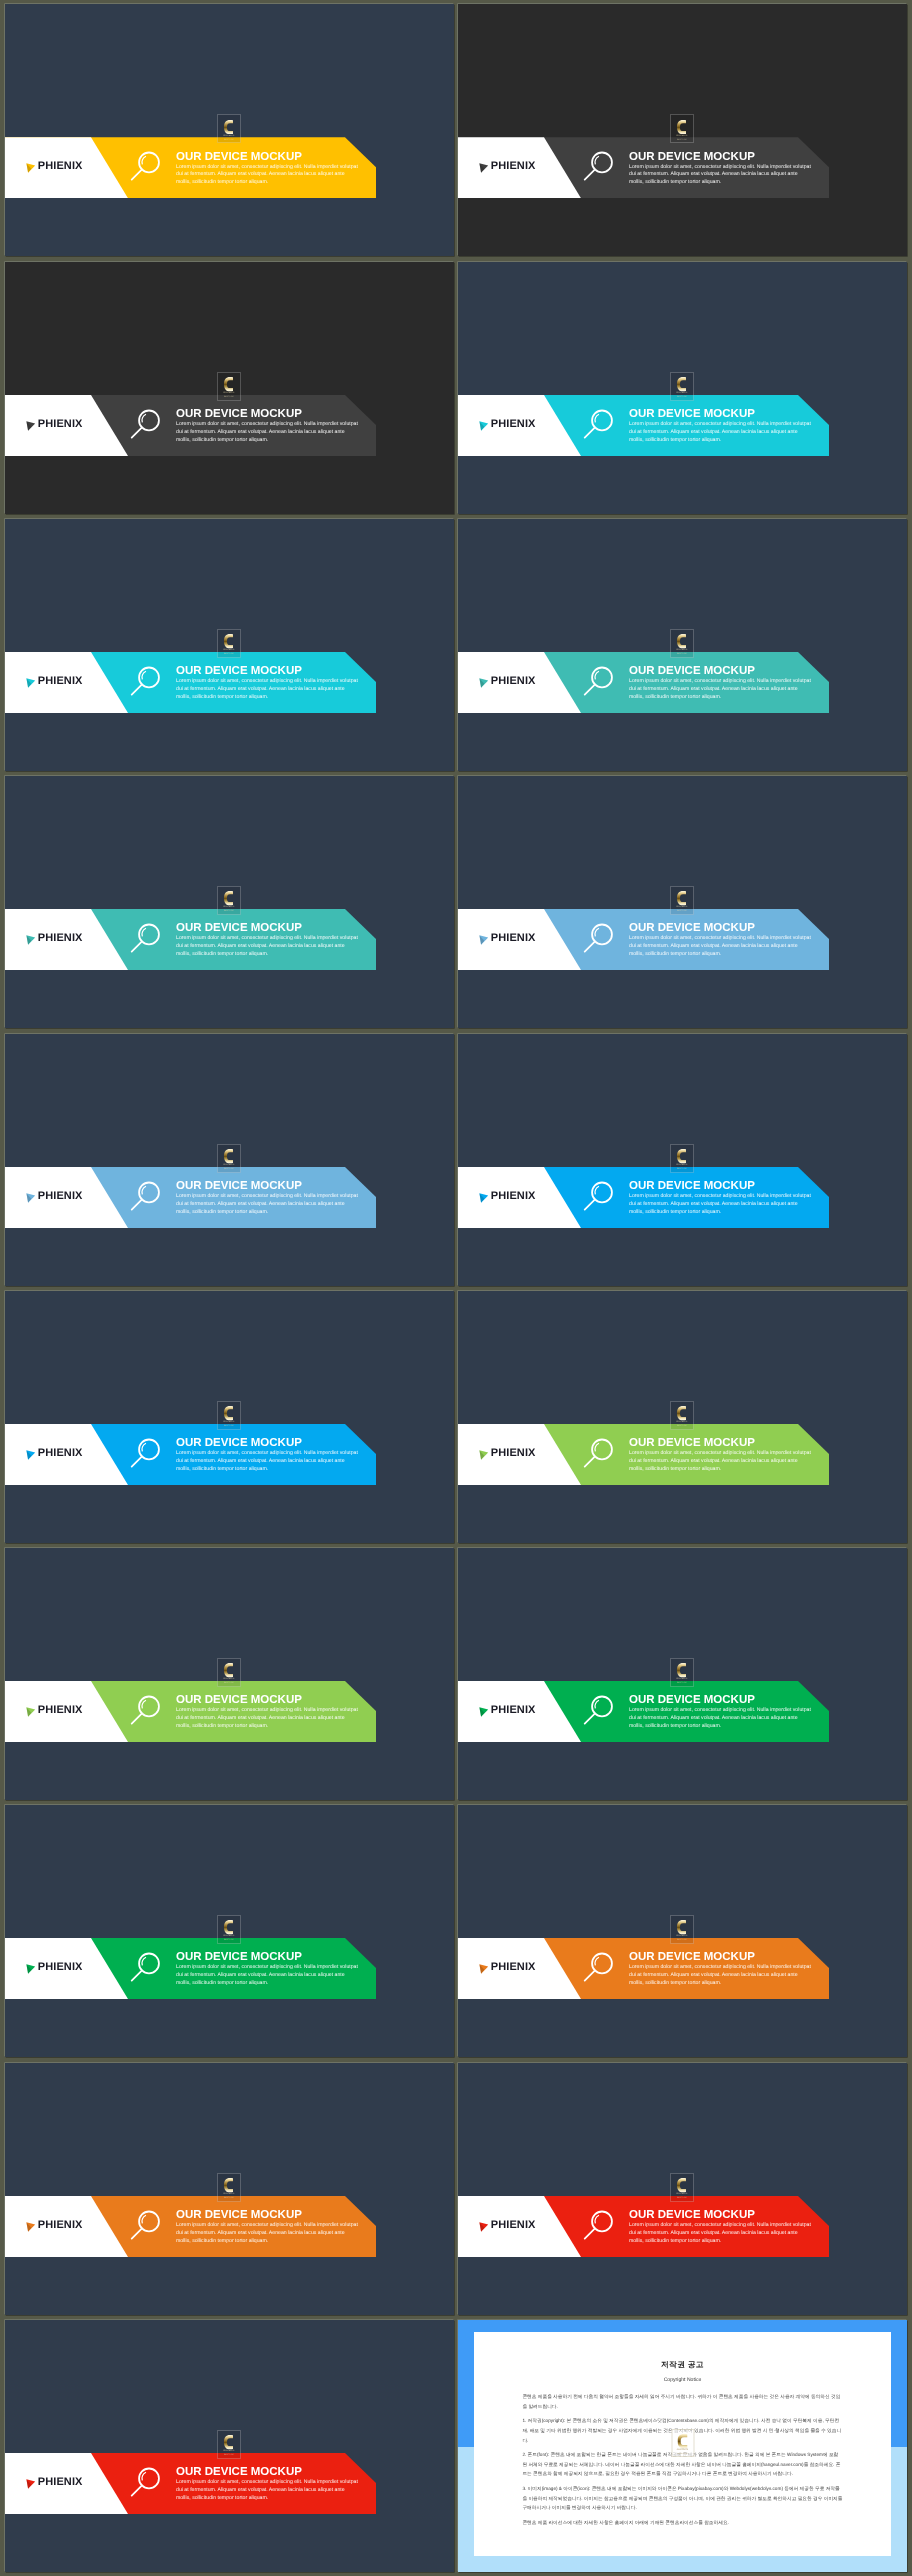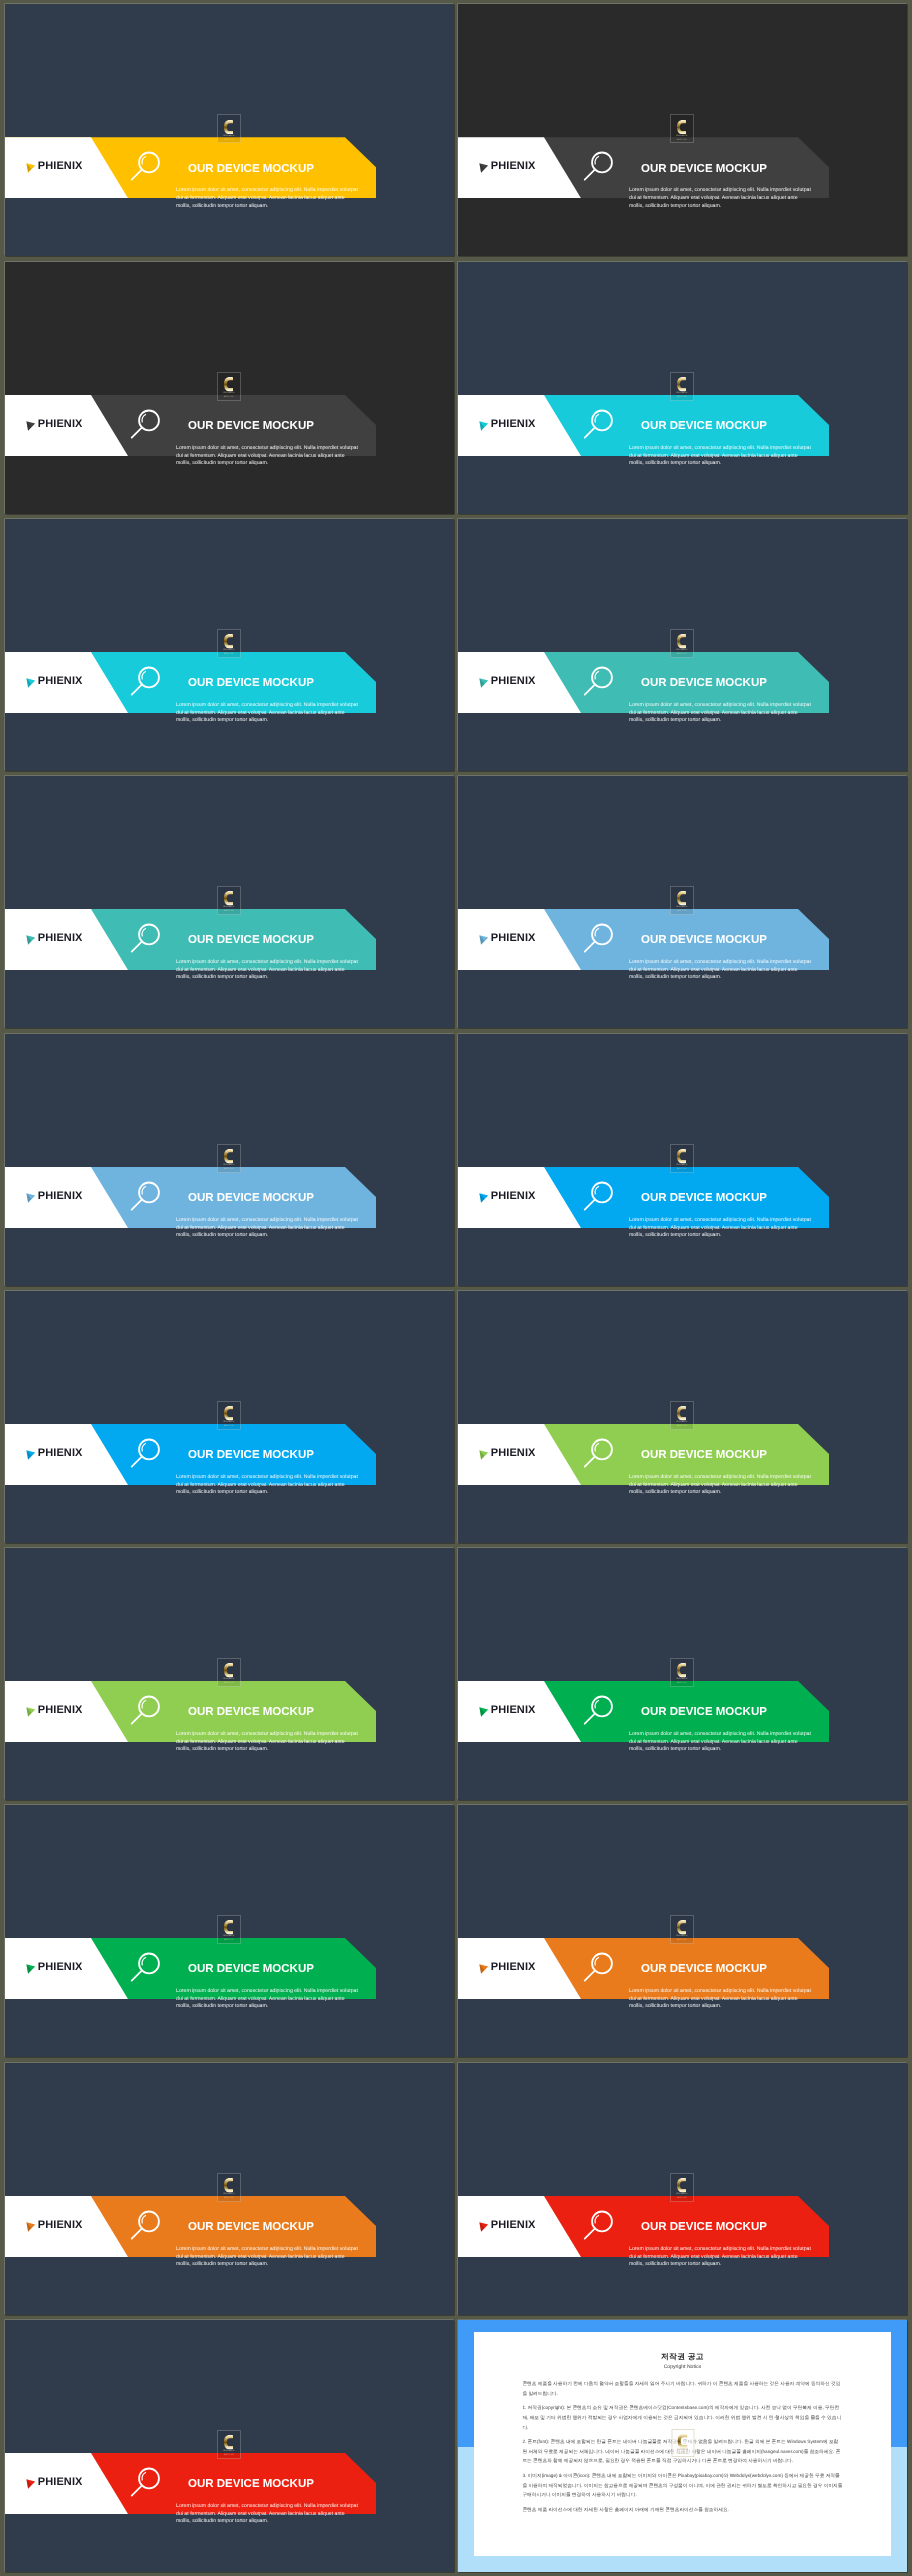--- a/index.html
+++ b/index.html
@@ -19,21 +19,21 @@
         clip-path:polygon(0 0, 340px 0, 371px 30px, 371px 61px, 0 61px);}
   .whitepanel{position:absolute;left:0;top:0;height:61px;width:128px;background:#ffffff;
         clip-path:polygon(0 0, 86px 0, 123px 61px, 0 61px);}
   .logo-wrap{position:absolute;left:21.4px;top:26px;height:10px;}
   .logo-mark{position:absolute;left:0;top:0;width:9.3px;height:10px;display:block;}
   .brand{position:absolute;left:11.4px;top:0px;font-size:11px;font-weight:bold;
          letter-spacing:0.1px;color:#1b1b25;line-height:7.8px;white-space:nowrap;}
   .mag{position:absolute;left:123px;top:10px;width:40px;height:40px;}
   .txtblock{position:absolute;left:171px;top:14.3px;width:192px;}
   .title{font-size:11.5px;font-weight:bold;color:#ffffff;letter-spacing:0px;
-         line-height:11.4px;margin:12px;white-space:nowrap;}
+         line-height:11.4px;margin:0;white-space:nowrap;}
   .body{font-size:5.2px;line-height:7.8px;color:rgba(255,255,255,.94);
         margin:0.7px 0 0 0;width:184px;letter-spacing:0px;}
 
   
   .wm{position:absolute;left:212px;top:110px;z-index:5;
       width:23.5px;height:29px;border:0.7px solid rgba(255,255,255,.22);
       background:rgba(0,0,0,.10);
       display:flex;flex-direction:column;align-items:center;justify-content:flex-start;
       box-sizing:border-box;padding-top:0px;}
   .wm .c{display:block;width:9.3px;height:14.3px;margin-top:4.3px;}
@@ -43,21 +43,21 @@
        line-height:2.3px;text-align:center;margin-top:0.7px;white-space:nowrap;display:block;}
   .wm .cap2{font-size:1.7px;letter-spacing:0.1px;color:rgba(236,222,178,.62);
        line-height:2.1px;text-align:center;margin-top:1.8px;white-space:nowrap;display:block;}
 
   
   .cp{position:absolute;inset:0;}
   .cp .bgtop{position:absolute;left:0;top:0;width:100%;height:127px;background:#3f9bf7;}
   .cp .bgbot{position:absolute;left:0;top:127px;width:100%;bottom:0;background:#b1dffa;}
   .cp .sheet{position:absolute;left:16.4px;top:12px;right:16.4px;bottom:15.7px;background:#fff;}
   .cp .inner{position:absolute;left:48px;right:48px;top:21.4px;}
-  .cp h1{font-size:7.8px;font-weight:bold;text-align:center;margin:0;color:#1f1f1f;letter-spacing:0.3px;line-height:8.6px;}
+  .cp h1{font-size:7.8px;font-weight:bold;text-align:center;margin:8px;color:#1f1f1f;letter-spacing:0.3px;line-height:8.6px;}
   .cp h2{font-size:5.1px;font-weight:normal;text-align:center;margin:2.9px 0 0 0;color:#383838;line-height:5.7px;}
   .cp p{font-size:4.7px;line-height:9.6px;color:#3a3a3a;margin:5px 0 0 0;text-align:left;}
   .cp p:first-of-type{margin-top:8.6px;}
   .cp .wmc{position:absolute;left:50%;top:97px;transform:translateX(-50%);
       width:23px;height:28px;border:0.7px solid rgba(170,160,118,.33);
       display:flex;flex-direction:column;align-items:center;padding-top:0.7px;box-sizing:border-box;
       background:rgba(255,255,255,.55);z-index:4;}
   .cp .wmc .c{display:block;width:10px;height:14.3px;margin-top:2.9px;}
   .cp .wmc .cap{font-size:2.1px;color:rgba(150,128,70,.85);line-height:2.6px;text-align:center;margin-top:0.7px;white-space:nowrap;display:block;}
   .cp .wmc .cap2{font-size:1.9px;color:rgba(150,128,70,.6);line-height:2.3px;text-align:center;margin-top:1.8px;white-space:nowrap;display:block;}

